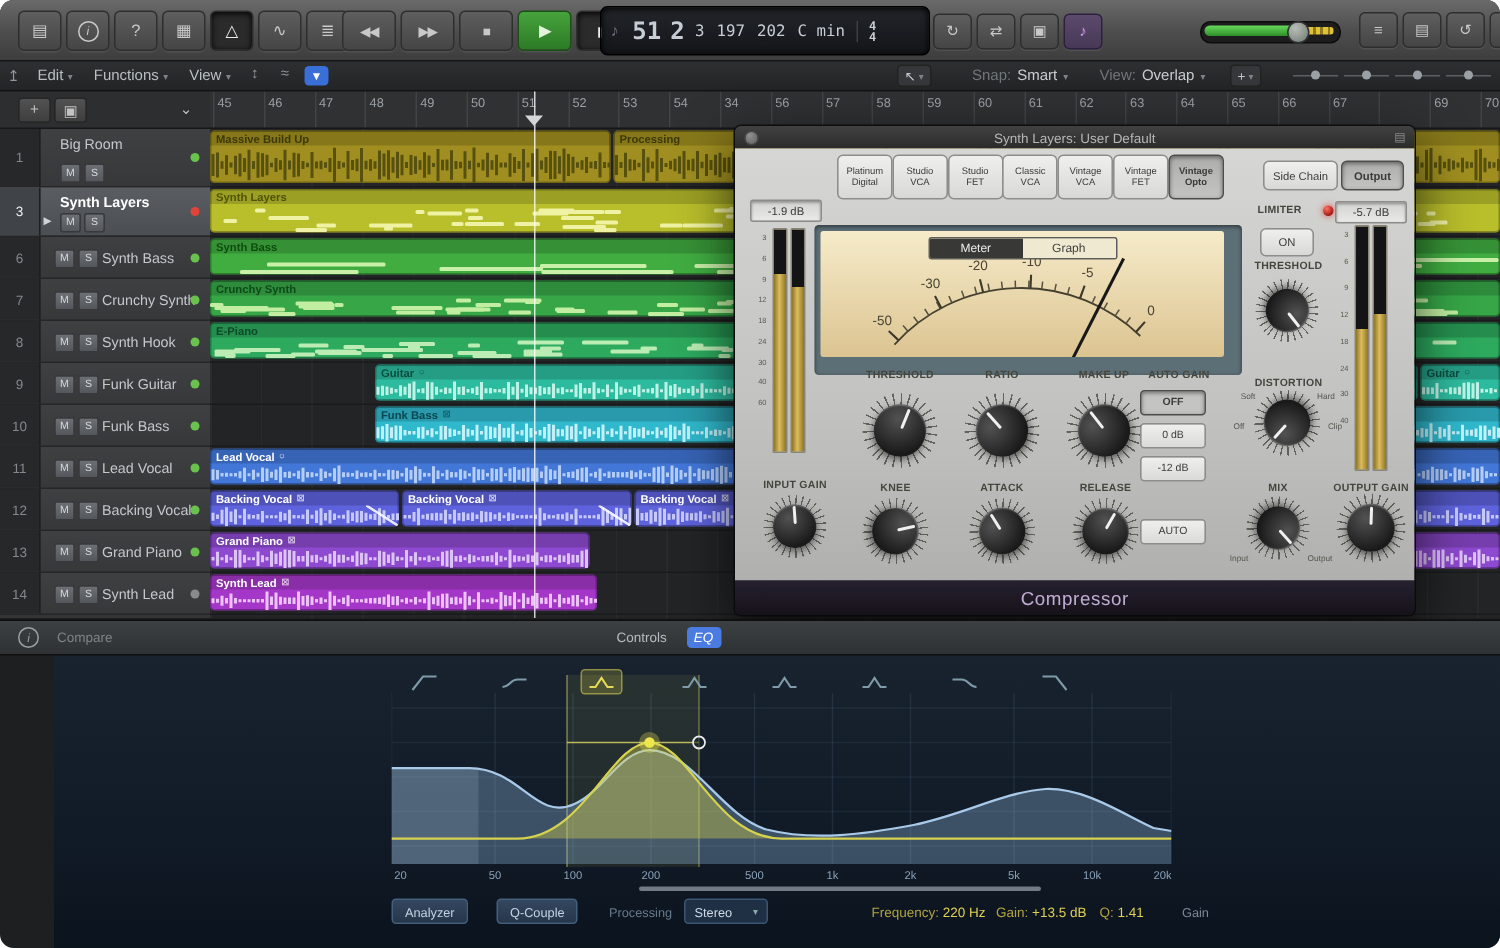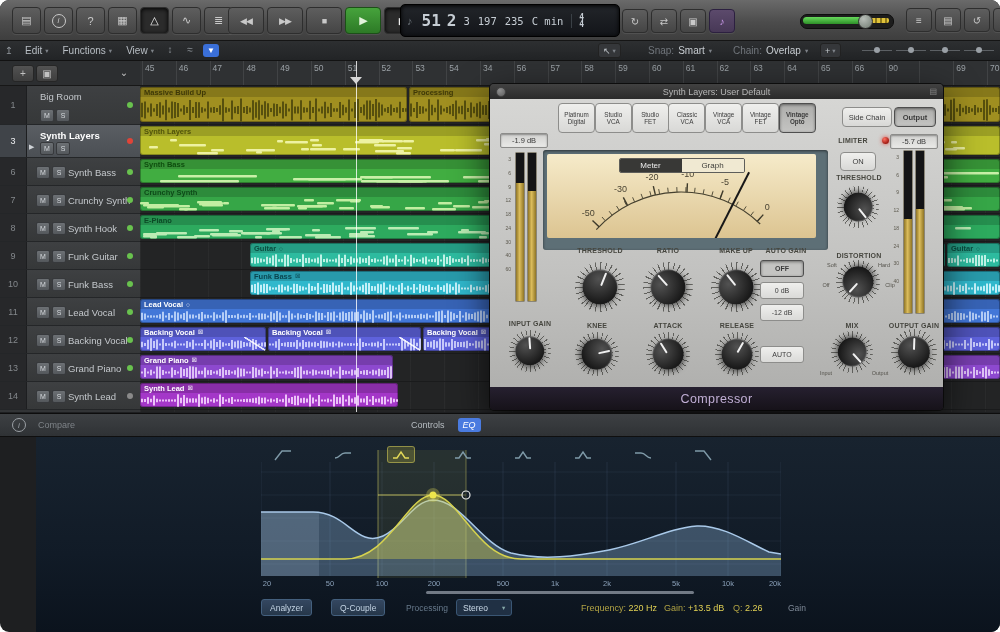--- a/index.html
+++ b/index.html
@@ -158,21 +158,21 @@
         <div class="tbtn trn play">▶</div>
         <div class="tbtn trn act">▮▮</div>
         <div class="tbtn trn rec">●</div>
       </div>
     <div id="lcd">
       <span class="lcd-note">♪</span>
       <span class="lcd-big">51</span>
       <span class="lcd-big">2</span>
       <span class="lcd-med">3</span>
       <span class="lcd-med">197</span>
-      <span class="lcd-med">235</span>
+      <span class="lcd-med">202</span>
       <span class="lcd-med">C min</span>
       <span class="lcd-sig">
         <span>4</span>
           <span>4</span>
       </span>
     </div>
     <div class="tgrp" id="tb-modes" style="left:622px;top:9px">
         <div class="tbtn sm">↻</div>
         <div class="tbtn sm">⇄</div>
         <div class="tbtn sm">▣</div>
@@ -215,21 +215,21 @@
     <span class="toolbox" style="position:absolute;left:598px">
       <span>↖</span>
         <span class="car">▾</span>
       </span>
     <div class="snapwrap" style="left:648px">
       <span class="dimlab">Snap:</span>
       <span class="val">Smart</span>
       <span class="car">▾</span>
     </div>
     <div class="snapwrap" style="left:733px">
-      <span class="dimlab">Chain:</span>
+      <span class="dimlab">View:</span>
       <span class="val">Overlap</span>
       <span class="car">▾</span>
     </div>
     <span class="toolbox" style="position:absolute;left:820px">
       <span>+</span>
         <span class="car">▾</span>
       </span>
     <span id="mb-zooms" style="position:absolute;left:862px;display:flex;gap:4px">
         <span class="zslider">
           <i></i>
@@ -294,21 +294,21 @@
       <div class="rlbl" style="left: 579.6px;">62</div>
       <div class="rtick" style="left: 610.4px;"></div>
       <div class="rlbl" style="left: 613.4px;">63</div>
       <div class="rtick" style="left: 644.2px;"></div>
       <div class="rlbl" style="left: 647.2px;">64</div>
       <div class="rtick" style="left: 678px;"></div>
       <div class="rlbl" style="left: 681px;">65</div>
       <div class="rtick" style="left: 711.8px;"></div>
       <div class="rlbl" style="left: 714.8px;">66</div>
       <div class="rtick" style="left: 745.6px;"></div>
-      <div class="rlbl" style="left: 748.6px;">90</div>
+      <div class="rlbl" style="left: 748.6px;">67</div>
       <div class="rtick" style="left: 779.4px;"></div>
       <div class="rlbl" style="left: 782.4px; margin-top: 24px;">68</div>
       <div class="rtick" style="left: 813.2px;"></div>
       <div class="rlbl" style="left: 816.2px;">69</div>
       <div class="rtick" style="left: 847px;"></div>
       <div class="rlbl" style="left: 850px;">70</div>
     </div>
 
   <div id="trackheads">
       <div class="thead" style="top: 0px; height: 38px;">
@@ -1142,17 +1142,17 @@
           <span>Analyzer</span>
         </span>
       <span class="eqbtn" style="left:295px">
           <span>Q-Couple</span>
         </span>
       <span class="eqlab" style="left:370px;top:4px">Processing</span>
       <span class="eqsel" style="left:420px">
         <span>Stereo</span>
           <span class="car" style="color:#8aa">▾</span>
         </span>
-      <span id="eq-readouts"><span class="ro" style="left: 545px; top: 4px;"><span class="rl">Frequency: </span><span class="rv">220 Hz</span></span><span class="ro" style="left: 628px; top: 4px;"><span class="rl">Gain: </span><span class="rv">+13.5 dB</span></span><span class="ro" style="left: 697px; top: 4px;"><span class="rl">Q: </span><span class="rv">2.26</span></span></span>
+      <span id="eq-readouts"><span class="ro" style="left: 545px; top: 4px;"><span class="rl">Frequency: </span><span class="rv">220 Hz</span></span><span class="ro" style="left: 628px; top: 4px;"><span class="rl">Gain: </span><span class="rv">+13.5 dB</span></span><span class="ro" style="left: 697px; top: 4px;"><span class="rl">Q: </span><span class="rv">1.41</span></span></span>
       <span id="eq-gain-label" style="left:752px;top:4px">Gain</span>
     </div>
   </div>
 </div>
 
 </body></html>

